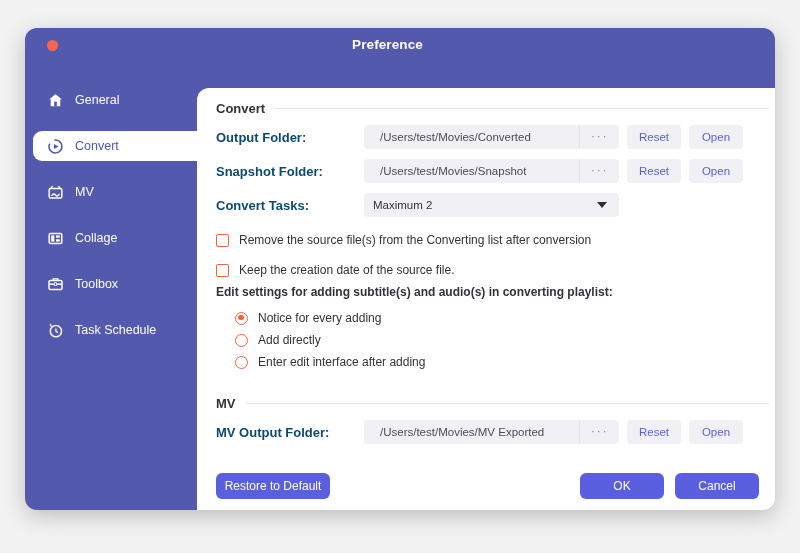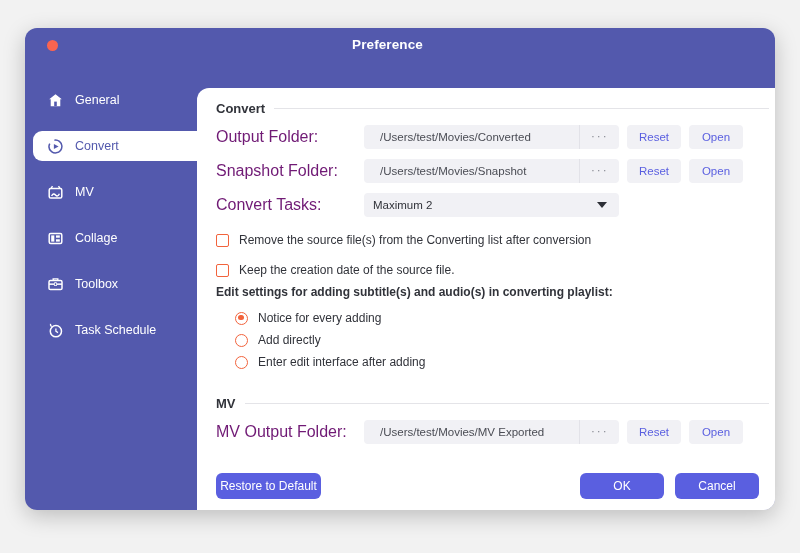--- a/index.html
+++ b/index.html
@@ -143,23 +143,23 @@
   
   .frow {
     display: flex;
     align-items: center;
     height: 24px;
     margin-bottom: 10px;
   }
   .frow .flabel {
     width: 148px;
     flex: 0 0 148px;
-    font-size: 16px;
-    font-weight: normal;
-    color: #701a75;
+    font-size: 13px;
+    font-weight: bold;
+    color: #0c4a6e;
   }
   .fieldgroup {
     display: flex;
     align-items: stretch;
     width: 255px;
     flex: 0 0 255px;
     height: 24px;
     background: #f1f1f5;
     border-radius: 4px;
     overflow: hidden;
@@ -300,21 +300,21 @@
     height: 26px;
     border-radius: 6px;
     background: #5a5fe0;
     color: #ffffff;
     font-size: 12px;
     display: flex;
     align-items: center;
     justify-content: center;
     cursor: pointer;
   }
-  #btn-restore { left: 19px;  top: 7px; width: 105px; }
+  #btn-restore { left: 19px;  top: 7px; width: 114px; }
   #btn-ok      { left: 383px; top: 7px; width: 84px; }
   #btn-cancel  { left: 478px; top: 7px; width: 84px; }
 </style>
 </head>
 <body>
 
 <div id="window">
 
   <div id="titlebar">
     <div id="close-dot"></div>

